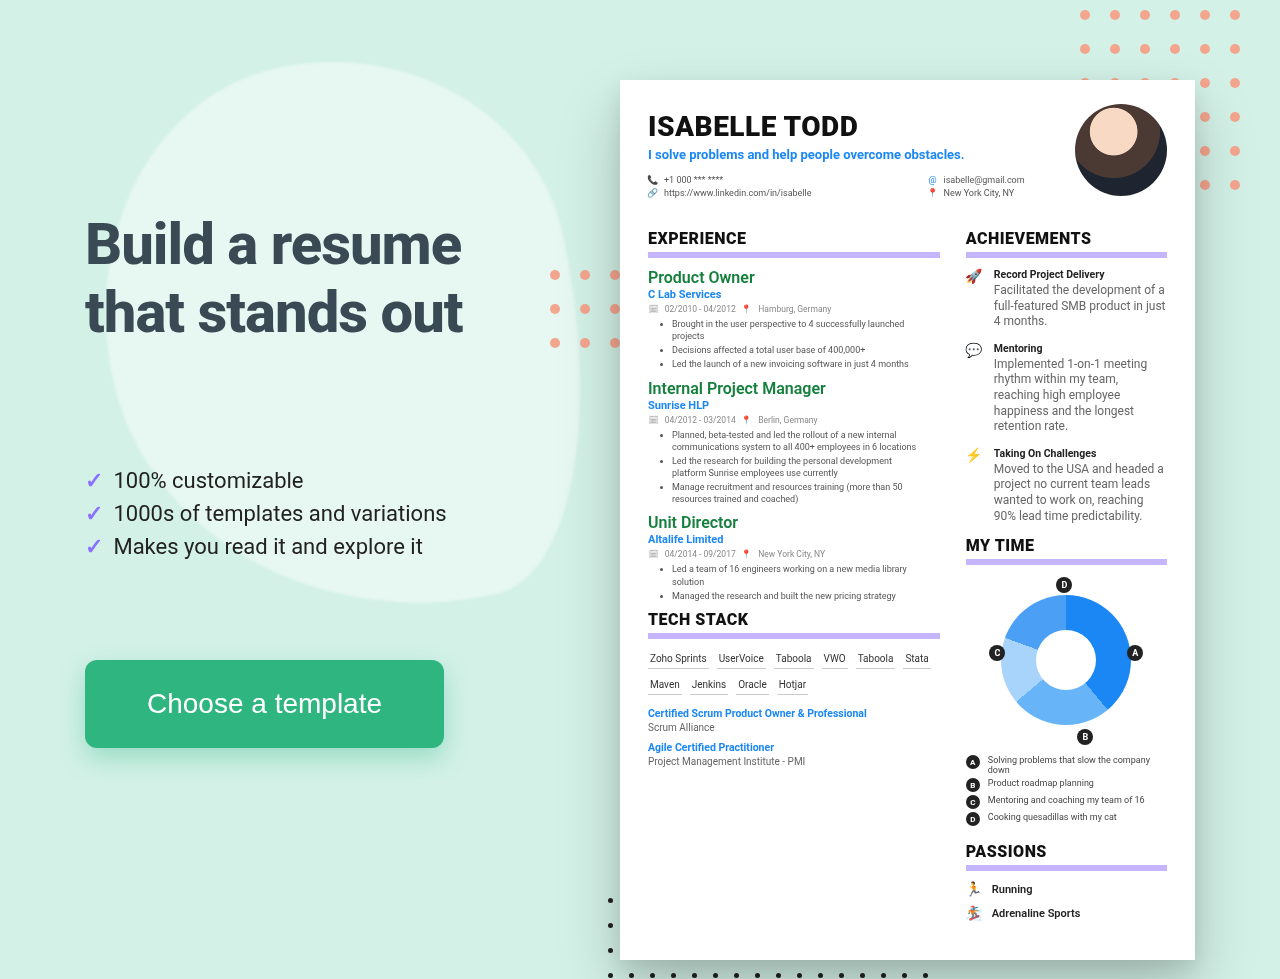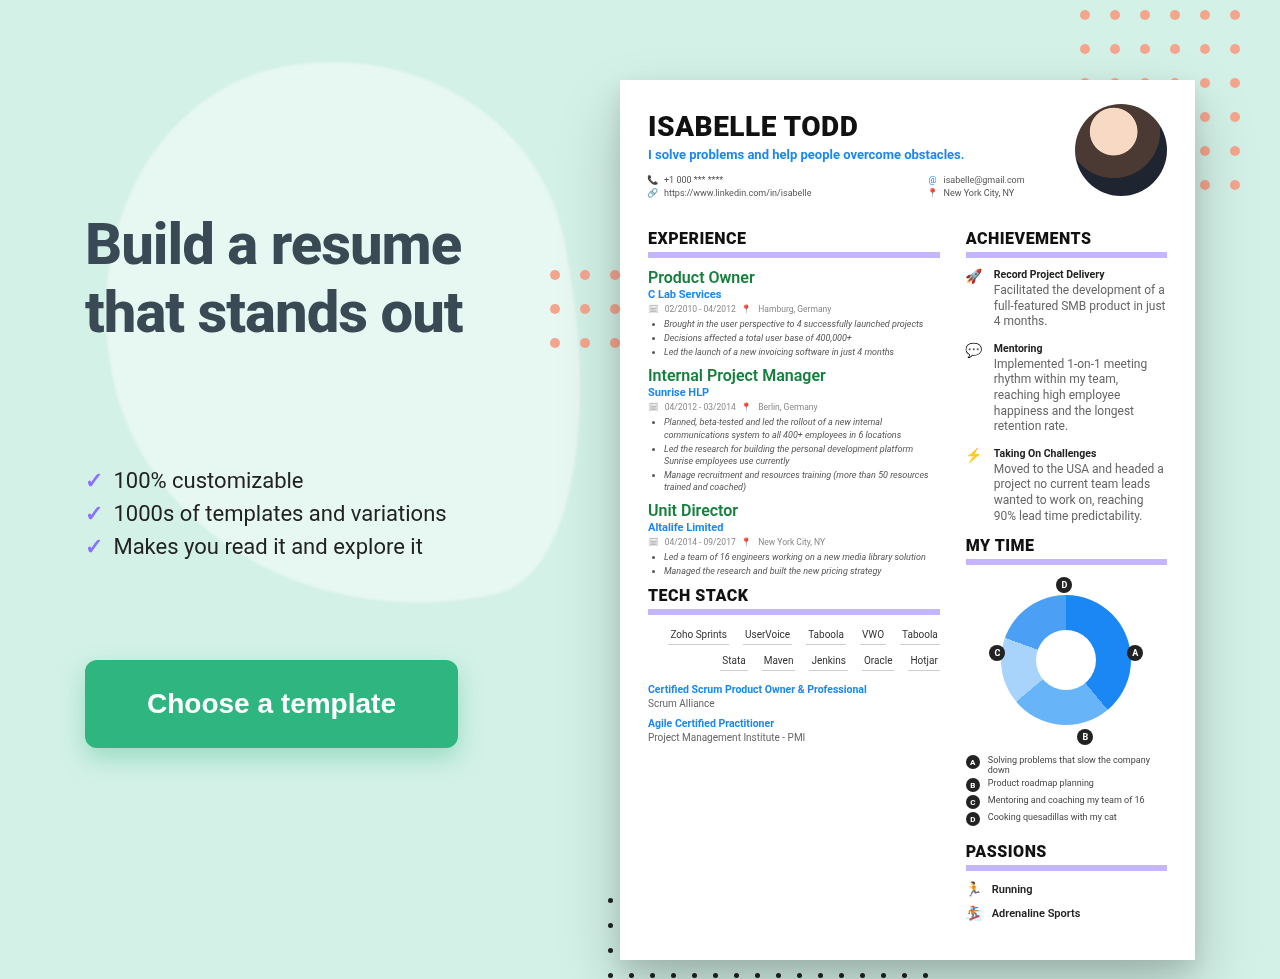--- a/index.html
+++ b/index.html
@@ -24,21 +24,21 @@
   
   .hero { position:absolute; left:85px; top:210px; width:520px; }
   .hero h1 {
     font-size:58px; line-height:1.18; font-weight:800; color:#3a4a55; letter-spacing:-1px;
   }
   .features { position:absolute; left:85px; top:460px; width:520px; }
   .features li { list-style:none; font-size:22px; color:#222; margin:8px 0; display:flex; align-items:center; }
   .check { color:#8b71ff; font-size:22px; margin-right:10px; font-weight:600; }
   .cta {
     position:absolute; left:85px; top:660px;
-    background:#2fb580; color:#fff; font-size:28px; font-weight:700;
+    background:#2fb580; color:#fff; font-size:28px; font-weight:400;
     padding:28px 62px; border:none; border-radius:12px; cursor:pointer;
     box-shadow: 0 10px 24px rgba(47,181,128,0.35);
   }
   
   .resume {
     position:absolute; left:620px; top:80px; width:575px; height:880px;
     background:#fff; box-shadow: 0 30px 60px rgba(0,0,0,0.20), 0 10px 20px rgba(0,0,0,0.10);
     padding:30px 28px 27px 28px;
   }
   .r-header { position:relative; }
@@ -57,22 +57,22 @@
   .r-right { flex: 1; }
   .sec-title {
     font-size:16px; font-weight:900; letter-spacing:0.5px; color:#111;
     border-bottom:6px solid #c4b5fd; padding-bottom:4px; margin-bottom:10px; margin-top:6px;
   }
   .job-title { font-size:16px; font-weight:600; color:#15803d; margin-top:8px; }
   .job-company { font-size:11px; font-weight:700; color:#1a87f4; margin-top:1px; }
   .meta { font-size:8.5px; color:#888; margin-top:3px; display:flex; align-items:center; gap:6px; }
   .meta .mi { color:#999; font-size:8.5px; }
   .bullets { margin:4px 0 8px 12px; }
-  .bullets li { font-size:9px; color:#555; margin:2px 4px; list-style: disc; line-height:1.35;font-style:italic; }
-  .tags { display:flex; flex-wrap:wrap; gap:6px 14px; margin:6px 0 12px 0;justify-content:flex-end; }
+  .bullets li { font-size:9px; color:#555; margin:2px 12px; list-style: disc; line-height:1.35; }
+  .tags { display:flex; flex-wrap:wrap; gap:6px 8px; margin:6px 0 12px 0; }
   .tag  { font-size:10px; color:#333; border-bottom:1px solid #ccc; padding:4px 2px; }
   .cert-name { font-size:10.5px; font-weight:700; color:#1a87f4; margin-top:8px; }
   .cert-org  { font-size:10px; color:#666; margin-top:2px; margin-bottom:4px; }
   .ach { display:flex; gap:10px; margin-bottom:12px; }
   .ach .ai { width:18px; color:#1a87f4; font-size:14px; flex-shrink:0; }
   .ach .at { font-size:10.5px; font-weight:700; color:#222; }
   .ach .ad { font-size:12px; color:#666; margin-top:2px; line-height:1.3; }
   .donut-wrap { position:relative; width:170px; height:170px; margin:6px auto 10px auto; }
   .donut { width:130px; height:130px; border-radius:50%; position:absolute; left:20px; top:20px;
     background: conic-gradient(#1a87f4 0 140deg, #67b5f8 140deg 230deg, #a8d3fb 230deg 290deg, #4ba0f6 290deg 360deg);

